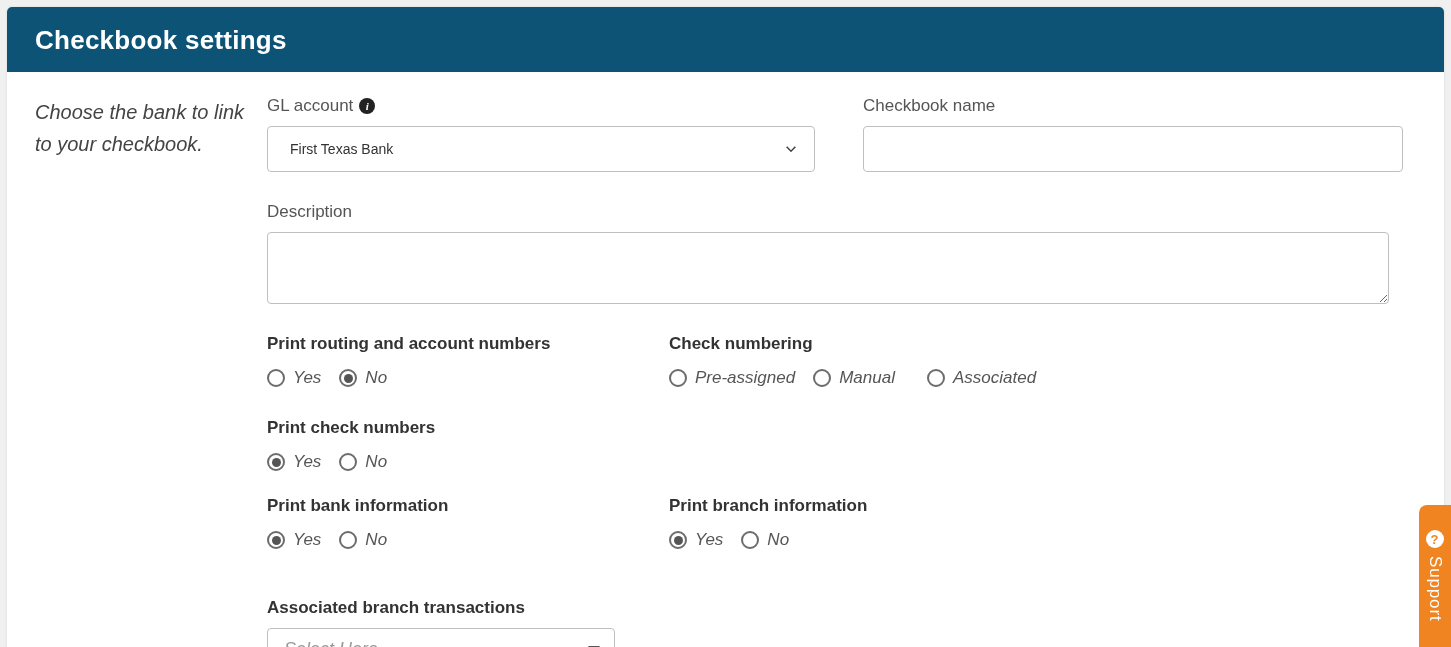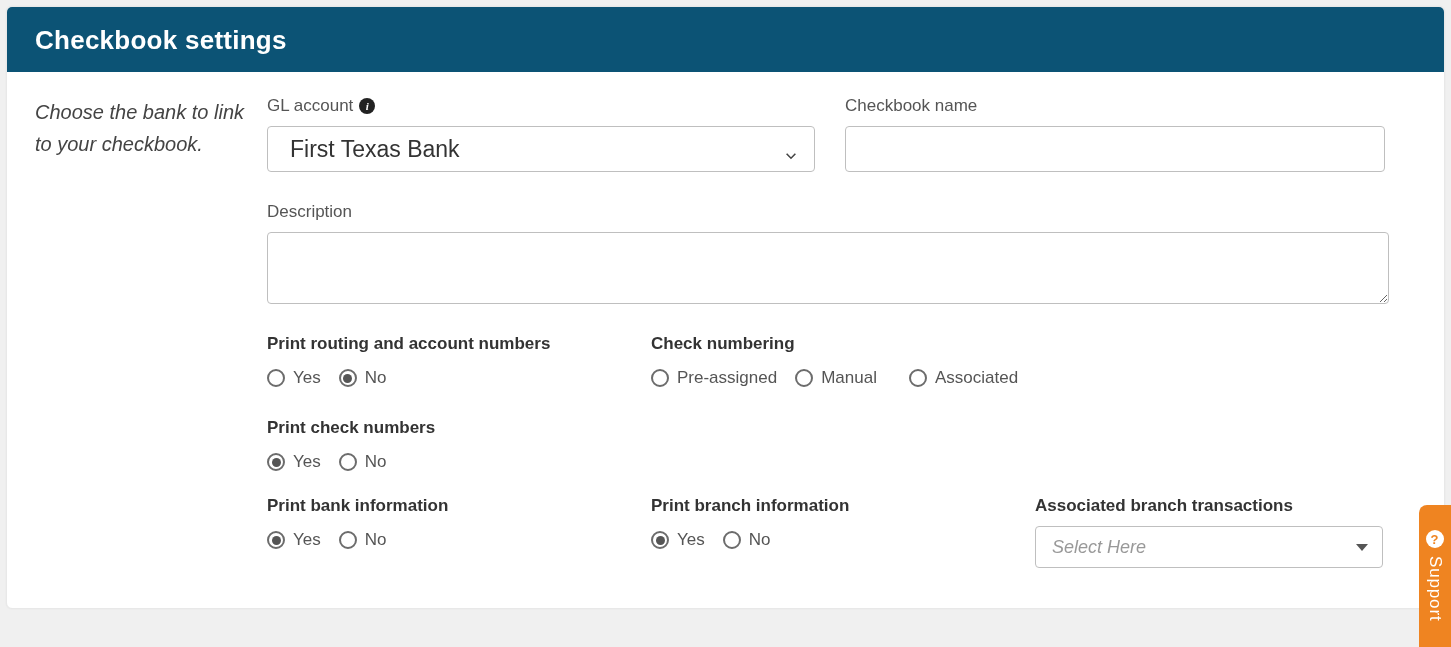--- a/index.html
+++ b/index.html
@@ -40,22 +40,23 @@
     font-size: 20px;
     color: #444;
     line-height: 1.6;
     font-style: italic;
   }
   .main-col {
     flex: 1;
   }
   .row {
     display: flex;
-    gap: 30px;
+    gap: 48px;
     flex-wrap: wrap;
+    align-items: center;
   }
   .field-block { display: flex; flex-direction: column; }
   .field-label {
     font-size: 17px;
     color: #555;
     font-weight: 500;
     margin-bottom: 10px;
     display: flex;
     align-items: center;
     gap: 6px;
@@ -75,21 +76,21 @@
     font-family: Georgia, serif;
   }
   .select-wrap {
     position: relative;
     border: 1px solid #bfbfbf;
     border-radius: 4px;
     height: 46px;
     display: flex;
     align-items: center;
     padding: 0 40px 0 22px;
-    font-size: 23px;
+    font-size: 14px;
     color: #333;
     cursor: pointer;
     background: #fff;
   }
   .select-wrap .chev {
     position: absolute;
     right: 16px;
     top: 50%;
     transform: translateY(-50%);
     width: 14px; height: 14px;
@@ -119,20 +120,21 @@
     align-items: center;
     margin-top: 4px;
   }
   .radio-item {
     display: inline-flex;
     align-items: center;
     gap: 8px;
     font-size: 17px;
     color: #555;
     cursor: pointer;
+    font-style: italic;
   }
   .radio-circle {
     width: 18px; height: 18px;
     border: 2px solid #6c6c6c;
     border-radius: 50%;
     display: inline-flex;
     align-items: center;
     justify-content: center;
     background: #fff;
   }

